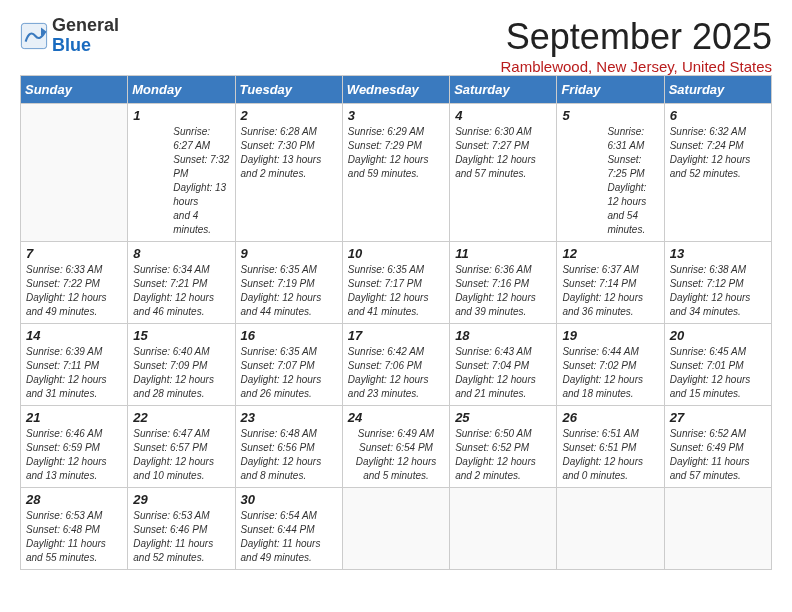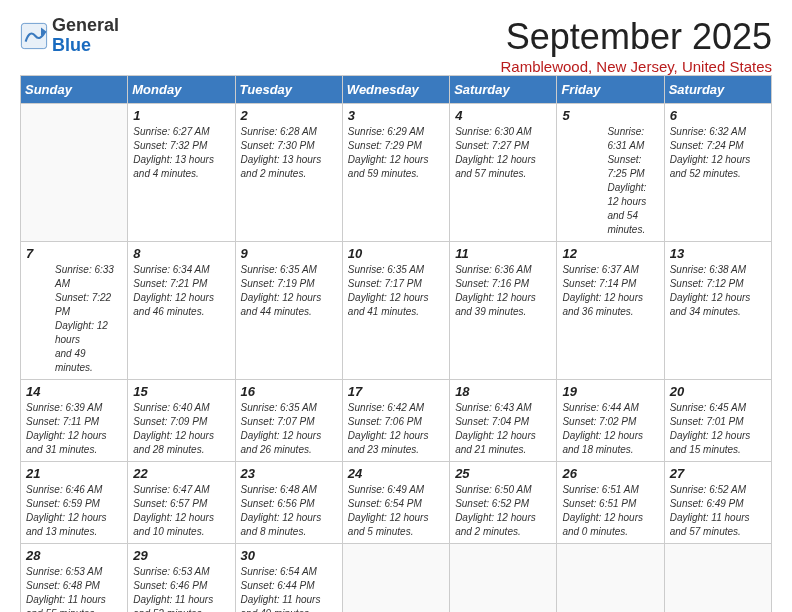--- a/index.html
+++ b/index.html
@@ -111,21 +111,21 @@
         <th>Saturday</th>
         <th>Friday</th>
         <th>Saturday</th>
       </tr>
   </thead>
   <tbody id="calendar-body">
   <tr>
         <td class="empty-cell"></td>
         <td>
           <span class="day-num">1</span>
-          <div class="day-info" style="white-space: pre-line;">Sunrise: 6:27 AM
+          <div class="day-info" style="white-space: pre-line; margin-left: 40px;">Sunrise: 6:27 AM
 Sunset: 7:32 PM
 Daylight: 13 hours
 and 4 minutes.</div>
         </td>
         <td>
           <span class="day-num">2</span>
           <div class="day-info" style="white-space: pre-line;">Sunrise: 6:28 AM
 Sunset: 7:30 PM
 Daylight: 13 hours
 and 2 minutes.</div>
@@ -155,21 +155,21 @@
           <span class="day-num">6</span>
           <div class="day-info" style="white-space: pre-line;">Sunrise: 6:32 AM
 Sunset: 7:24 PM
 Daylight: 12 hours
 and 52 minutes.</div>
         </td>
       </tr>
       <tr>
         <td>
           <span class="day-num">7</span>
-          <div class="day-info" style="white-space: pre-line; margin-left: 29px;">Sunrise: 6:33 AM
+          <div class="day-info" style="white-space: pre-line;">Sunrise: 6:33 AM
 Sunset: 7:22 PM
 Daylight: 12 hours
 and 49 minutes.</div>
         </td>
         <td>
           <span class="day-num">8</span>
           <div class="day-info" style="white-space: pre-line;">Sunrise: 6:34 AM
 Sunset: 7:21 PM
 Daylight: 12 hours
 and 46 minutes.</div>
@@ -278,21 +278,21 @@
         </td>
         <td>
           <span class="day-num">23</span>
           <div class="day-info" style="white-space: pre-line;">Sunrise: 6:48 AM
 Sunset: 6:56 PM
 Daylight: 12 hours
 and 8 minutes.</div>
         </td>
         <td>
           <span class="day-num">24</span>
-          <div class="day-info" style="white-space: pre-line;">Sunrise: 6:49 AM
+          <div class="day-info" style="white-space: pre-line; text-align: center;">Sunrise: 6:49 AM
 Sunset: 6:54 PM
 Daylight: 12 hours
 and 5 minutes.</div>
         </td>
         <td>
           <span class="day-num">25</span>
           <div class="day-info" style="white-space: pre-line;">Sunrise: 6:50 AM
 Sunset: 6:52 PM
 Daylight: 12 hours
 and 2 minutes.</div>

